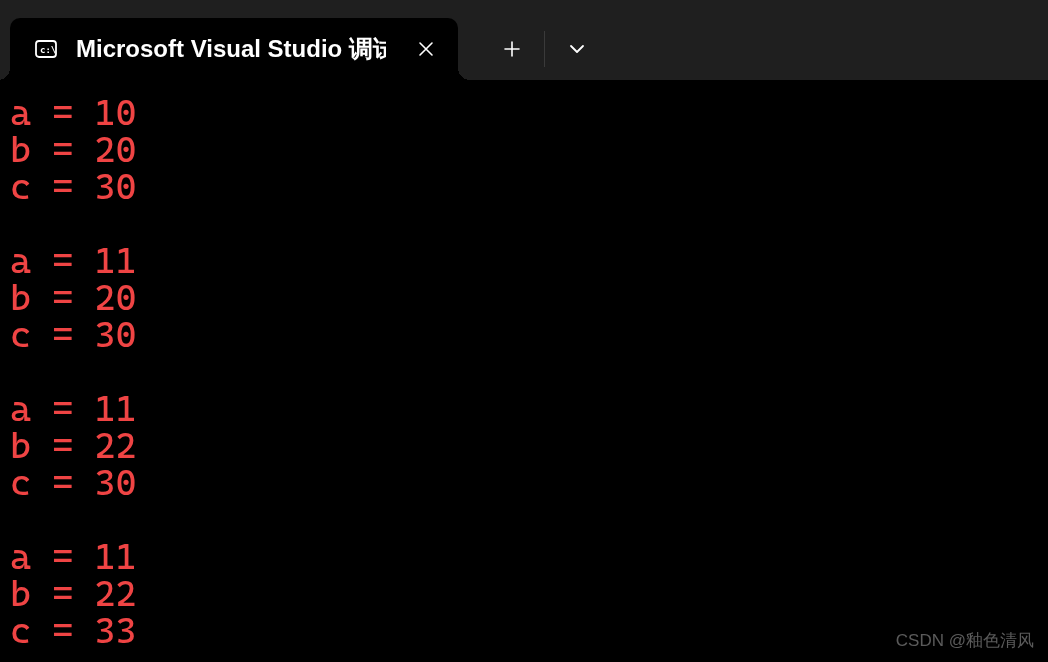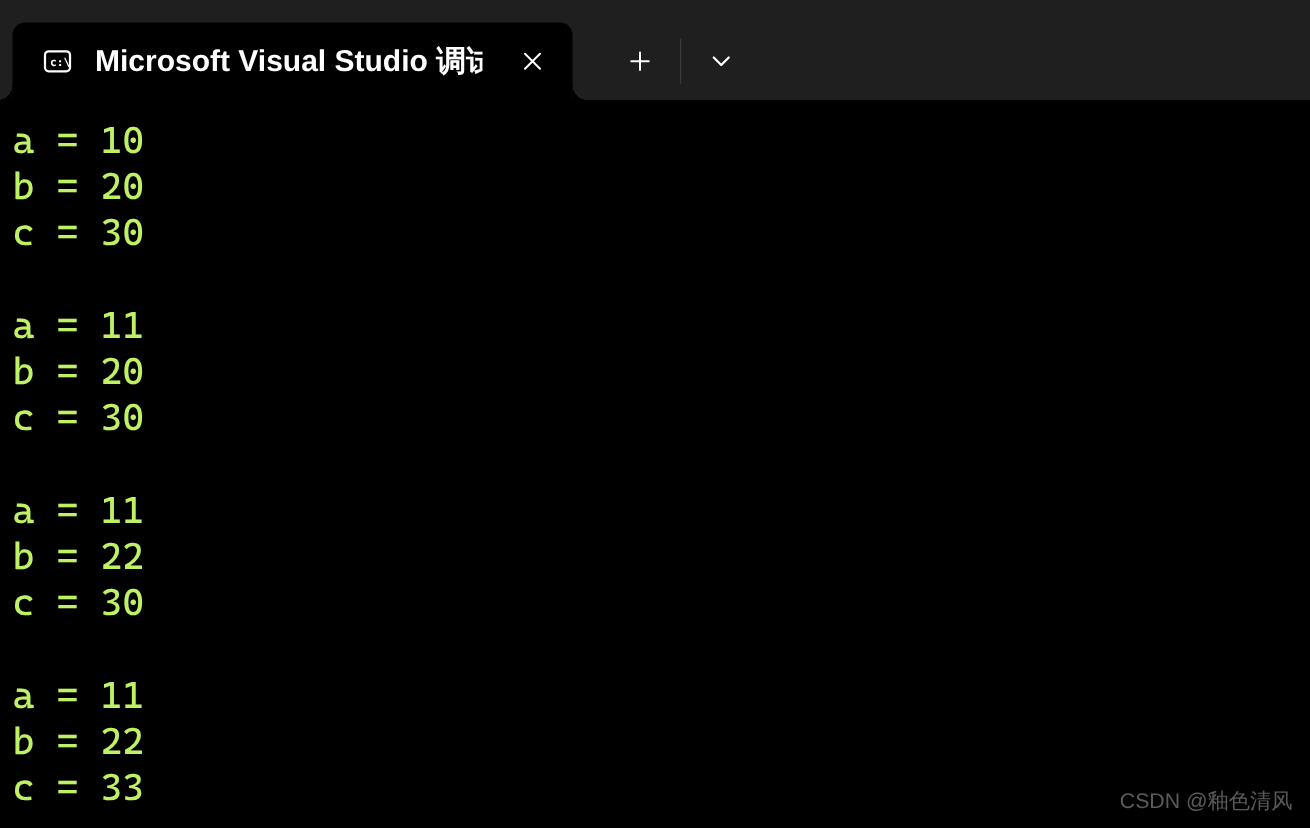--- a/index.html
+++ b/index.html
@@ -93,23 +93,23 @@
       cursor: pointer;
     }
     .divider {
       width: 1px;
       height: 36px;
       background: #3a3a3a;
       margin: 0 6px;
     }
     .console {
       background: #000000;
-      color: #bef264;
+      color: #ef4444;
       font-family: "Cascadia Mono", Consolas, monospace;
-      font-size: 30px;
+      font-size: 36px;
       line-height: 37px;
       padding: 14px 10px;
       white-space: pre;
     }
     .watermark {
       position: absolute;
       right: 14px;
       bottom: 10px;
       color: rgba(180,180,180,0.5);
       font-size: 17px;

